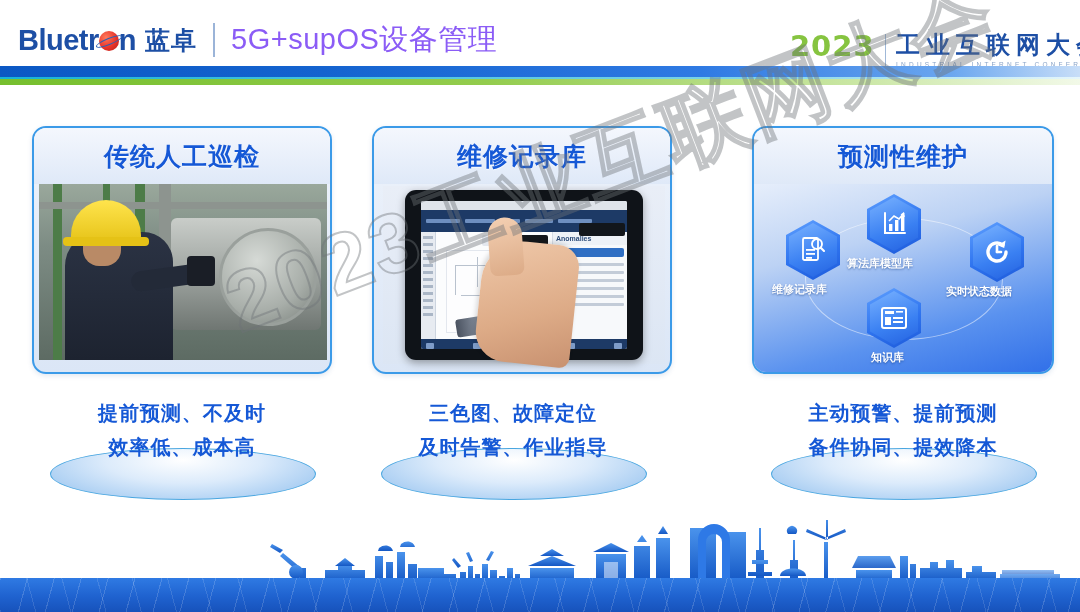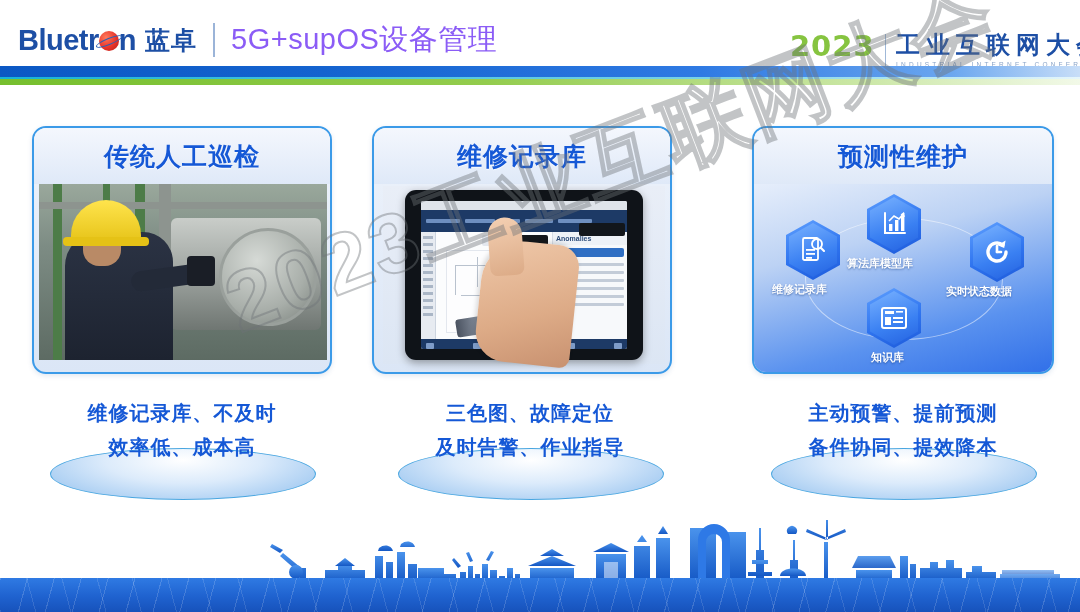--- a/index.html
+++ b/index.html
@@ -168,21 +168,21 @@
   #n-algo{left:113px;top:10px;}
   #n-algo .nlabel{left:-20px;top:62px;}
   #n-data{left:216px;top:38px;}
   #n-data .nlabel{left:-24px;top:62px;}
   #n-know{left:113px;top:104px;}
   #n-know .nlabel{left:4px;top:62px;}
 
   
   .caps{position:absolute;left:0;top:396px;width:1080px;height:120px;}
   .cap{position:absolute;width:300px;text-align:center;}
-  #cap1{left:32px;} #cap2{left:380px;} #cap3{left:752px;width:302px;}
+  #cap1{left:32px;} #cap2{left:363px;} #cap3{left:752px;width:302px;}
   .cap-line{font-size:20px;color:#1558d6;font-weight:bold;letter-spacing:1px;
     line-height:34px;position:relative;z-index:2;}
   .ellipse{position:absolute;left:18px;top:52px;width:264px;height:50px;border-radius:50%;
     background:radial-gradient(ellipse at 50% 22%,#ffffff 0%,#dcebfb 42%,#a8cdf2 82%,#7ab7ea 100%);
     border:1.5px solid #49a6e0;z-index:1;}
   #cap3 .ellipse{left:19px;}
 
   
   .footer{position:absolute;left:0;bottom:0;width:1080px;height:92px;}
   .ground{position:absolute;left:0;bottom:0;width:1080px;height:34px;
@@ -407,21 +407,21 @@
             </svg>
           </div>
           <div class="nlabel">知识库</div>
         </div>
       </div>
     </div>
   </div>
 
   <div class="caps">
     <div class="cap" id="cap1">
-      <div class="cap-line">维修记录库、不及时</div>
+      <div class="cap-line">提前预测、不及时</div>
       <div class="cap-line">效率低、成本高</div>
       <div class="ellipse"></div>
     </div>
     <div class="cap" id="cap2">
       <div class="cap-line">三色图、故障定位</div>
       <div class="cap-line">及时告警、作业指导</div>
       <div class="ellipse"></div>
     </div>
     <div class="cap" id="cap3">
       <div class="cap-line">主动预警、提前预测</div>

